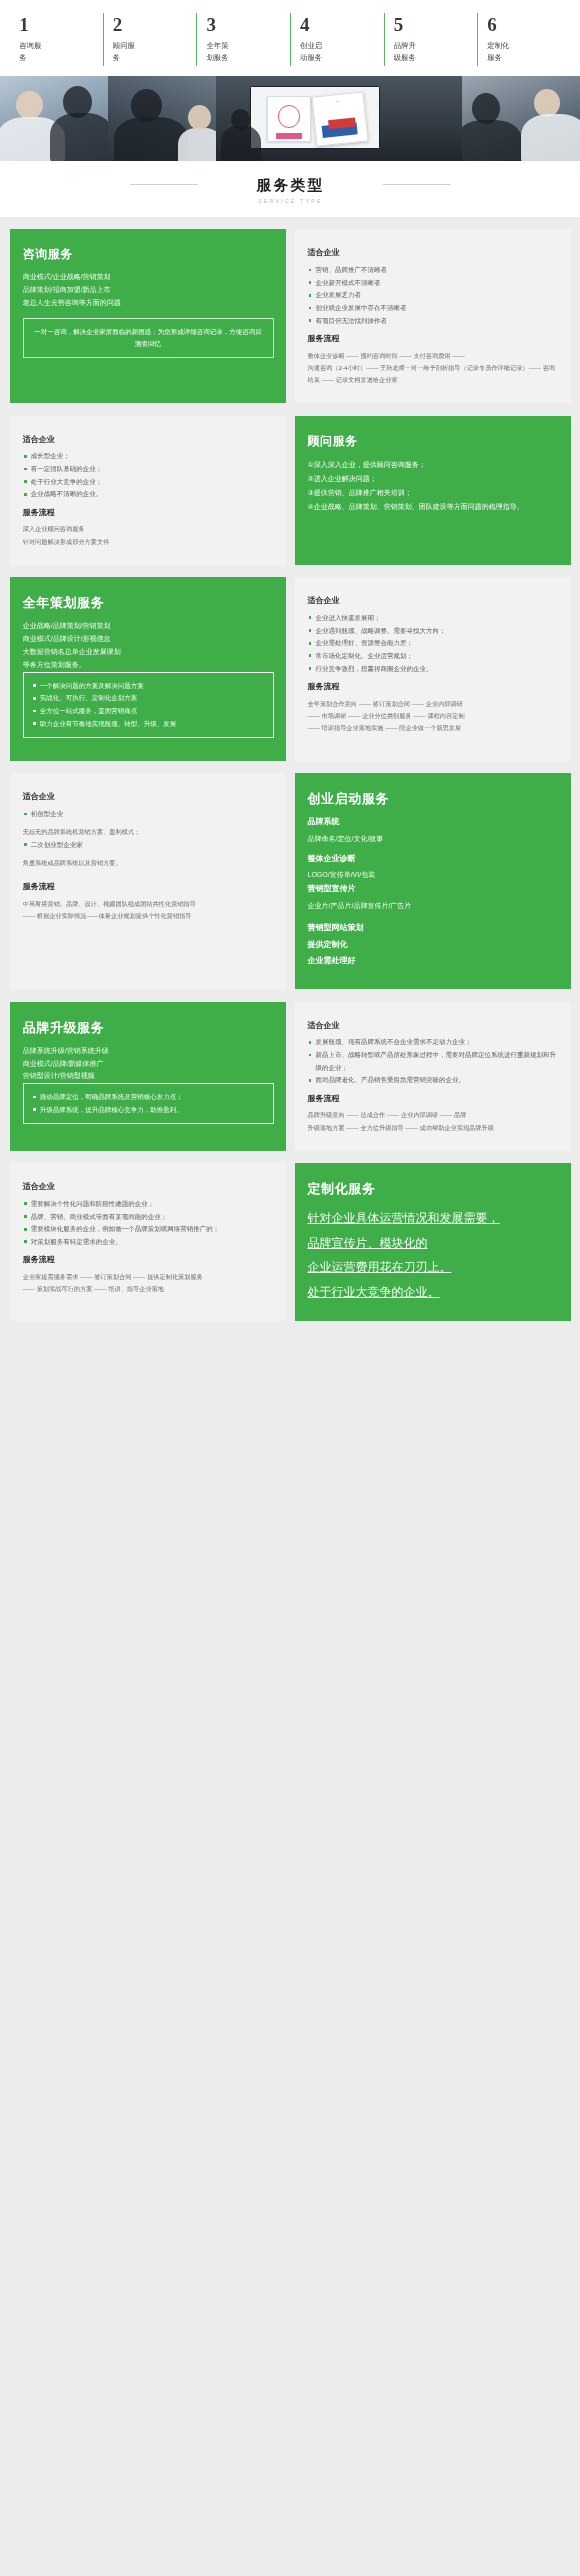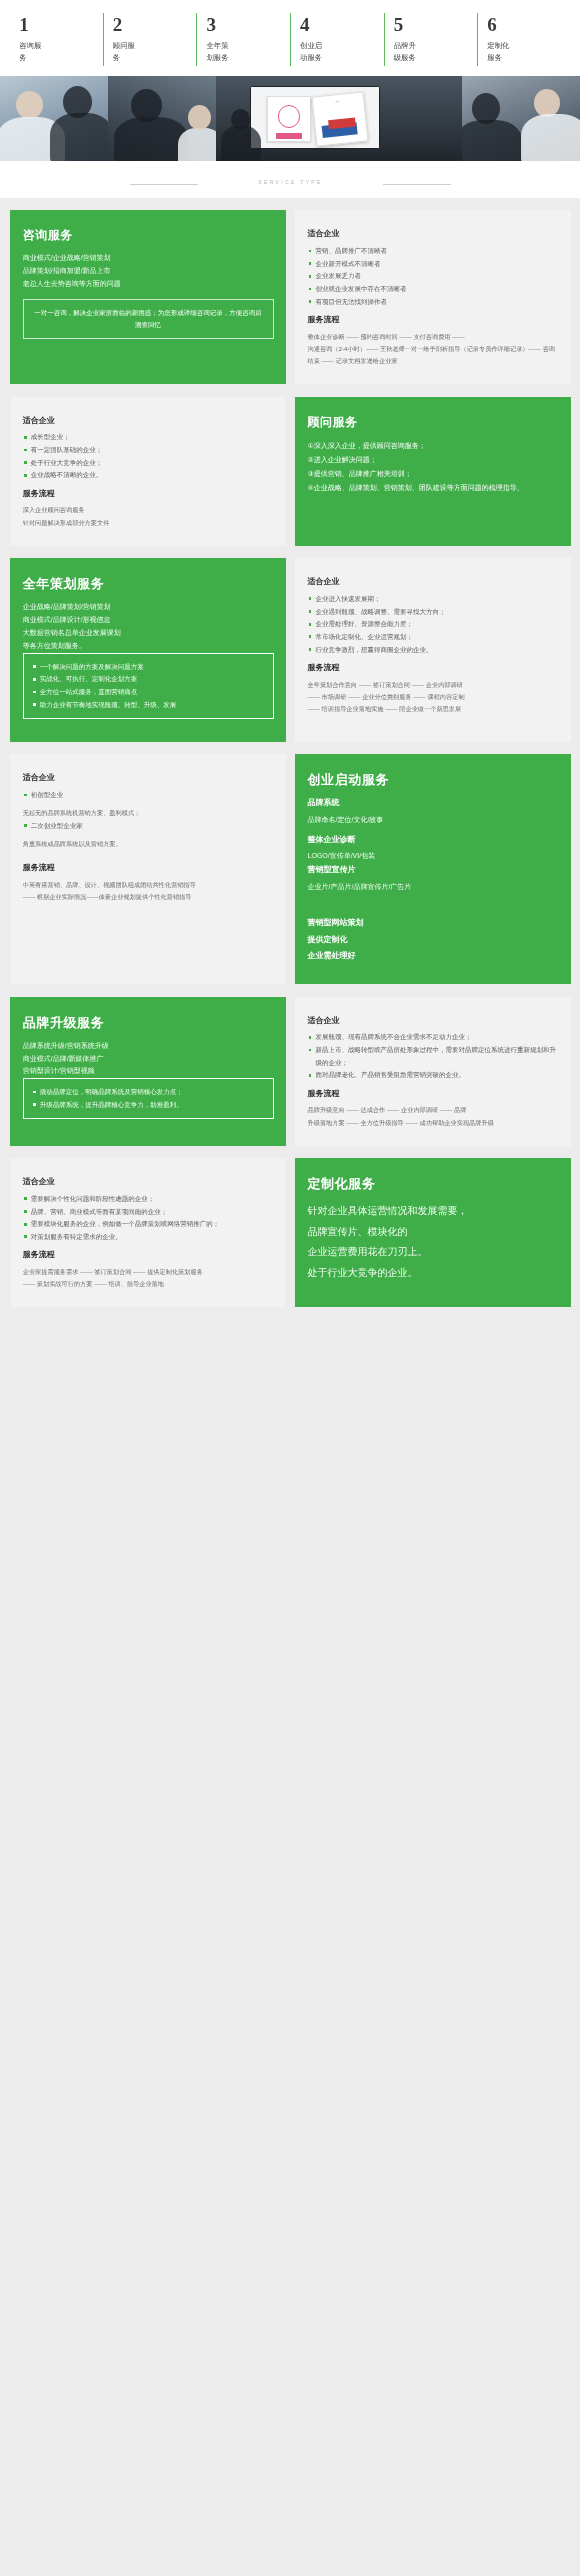--- a/index.html
+++ b/index.html
@@ -215,21 +215,21 @@
   .boxed-dark li::before { background: #ffffff; }
 
   .numlist p {
     font-size: 7px;
     line-height: 2;
     color: #ffffff;
   }
   .bigtitle { font-size: 13px; }
   .spacer { height: 11.3px; }
 
-  .lines-strong p { font-size: 10px; line-height: 2.05; }
+  .lines-strong p { font-size: 12px; line-height: 2.05; text-decoration: underline; }
   .tall { padding-top: 17px; padding-bottom: 17px; }
 </style>
 </head>
 <body>
 
 <div class="page">
 
   <div class="steps">
     <div class="step">
       <div class="num">1</div>
@@ -289,20 +289,21 @@
       <div class="head" style="left:10.2px;top:17px;width:28px;height:31px;"></div>
       <div class="fig" style="left:-5.7px;top:44px;width:66px;height:50px;"></div>
       <div class="head headw" style="left:72px;top:12.5px;width:26px;height:28px;"></div>
       <div class="fig shirtw" style="left:59px;top:38px;width:67px;height:54px;"></div>
     </div>
   </div>
 
   <div class="sec-title-wrap">
     <div class="deco l"></div>
     <div class="deco r"></div>
+    <div class="sec-title">服务类型</div>
     <div class="sec-sub">SERVICE TYPE</div>
   </div>
 
   <div class="row gap">
     <div class="green half tall">
       <div class="blk-title">咨询服务</div>
       <div class="lines">
         <p>商业模式/企业战略/营销策划</p>
         <p>品牌策划/招商加盟/新品上市</p>
         <p>老总人生去势咨询等方面的问题</p>
@@ -417,21 +418,21 @@
           <p>品牌命名/定位/文化/故事</p>
         </div>
       <div class="sub-h" style="margin-top:6.8px;">整体企业诊断</div>
       <div class="lines">
           <p>LOGO/宣传单/VI/包装</p>
         </div>
       <div class="sub-h" style="margin-top:1px;">营销型宣传片</div>
       <div class="lines">
           <p>企业片/产品片/品牌宣传片/广告片</p>
         </div>
-      <div class="sub-h" style="margin-top:23px;">营销型网站策划</div>
+      <div class="sub-h" style="margin-top:9px;">营销型网站策划</div>
       <div class="sub-h">提供定制化</div>
       <div class="sub-h">企业需处理好</div>
     </div>
   </div>
 
   <div class="row gap">
     <div class="green half tall">
       <div class="blk-title bigtitle">品牌升级服务</div>
       <div class="lines">
         <p>品牌系统升级/营销系统升级</p>

